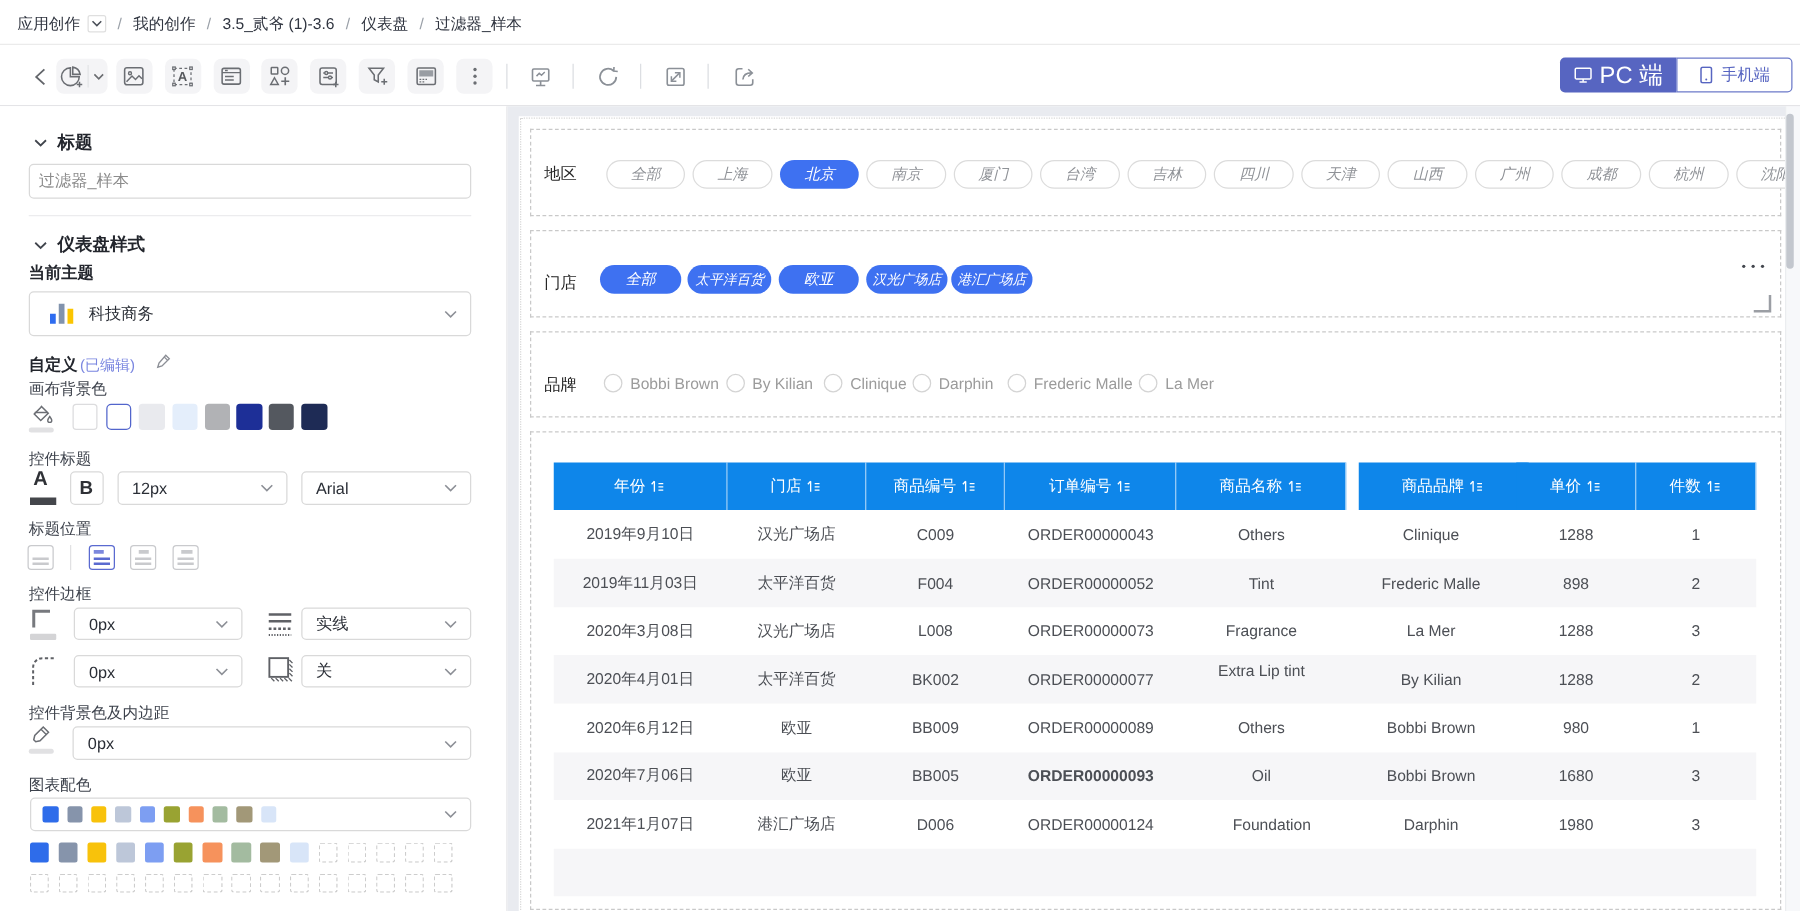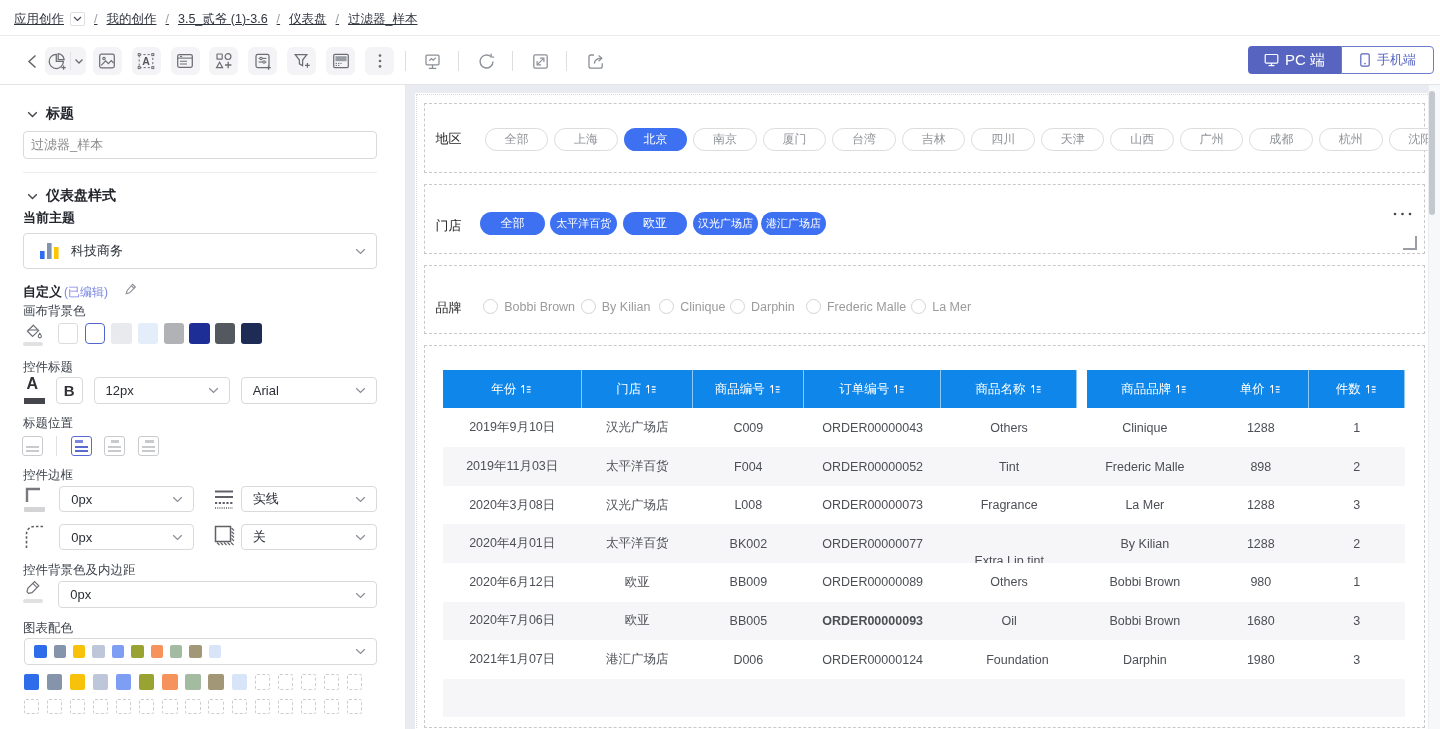--- a/index.html
+++ b/index.html
@@ -25,39 +25,39 @@
 .sel { position:absolute; border:1px solid #d9d9d9; border-radius:4px; background:#fff; display:flex; align-items:center; font-size:13px; color:#2a2e36; padding-left:11px; }
 .sel .chev { position:absolute; right:10px; top:50%; margin-top:-3px; }
 .sw { position:absolute; border-radius:3px; }
 .dash-sw { position:absolute; border:1px dashed #cdcdcd; border-radius:2px; background:#fff; }
 
 #canvas { position:absolute; left:406px; top:85px; width:1034px; height:644px; background:#e9ebf0; overflow:hidden; }
 #board { position:absolute; left:9px; top:8px; width:1013px; height:636px; background:#fff; }
 #pagedot { position:absolute; left:10px; top:9px; width:1012px; height:700px; border-top:1px dotted #d8d8d8; border-left:1px dotted #d8d8d8; }
 .widget { position:absolute; left:18.4px; width:1000.8px; border:1px dashed #c9c9c9; background:transparent; }
 .wlabel { position:absolute; left:10px; font-size:13px; color:#262626; }
-.pill { position:absolute; height:23px; border-radius:11.5px; display:flex; align-items:center; justify-content:center; font-size:12px; }
+.pill { position:absolute; height:23px; border-radius:11.5px; display:flex; align-items:center; justify-content:center; font-size:12px;font-style:italic; }
 .pill.off { background:#fff; border:1px solid #dcdcdc; color:#8f9297; }
 .pill.on { background:#3e71f1; color:#fff; }
 .radio { position:absolute; width:15px; height:15px; border:1px solid #d4d4d4; border-radius:50%; background:#fff; }
 .rlbl { position:absolute; font-size:12.5px; color:#9b9b9b; }
 
 #tbl { position:absolute; }
 .th { position:absolute; top:0; height:38px; background:#0e86ea; color:#fff; font-size:12.5px; display:flex; align-items:center; justify-content:center; border-right:1px solid rgba(255,255,255,.55); }
 .th:last-child { border-right:none; }
 .td { position:absolute; display:flex; align-items:center; justify-content:center; font-size:12.5px; color:#4c4f55; }
 
 #sbtrack { position:absolute; left:1428px; top:85px; width:12px; height:644px; background:#f7f8fa; border-left:1px solid #ebedf0; }
 #sbthumb { position:absolute; left:1428.5px; top:91px; width:6.5px; height:124px; background:#c3c7ce; border-radius:4px; }
 </style>
 </head>
 <body>
 
 <div id="topbar">
-    <div class="bc" style="left:14px;text-decoration:underline;">
+    <div class="bc" style="left:14px;">
 <span>应用创作</span>
 <span class="selbox">
         <svg width="9" height="6" viewBox="0 0 9 6">
           <path d="M1 1 L4.5 4.5 L8 1" fill="none" stroke="#4a4f58" stroke-width="1.2"></path>
         </svg>
       </span>
 <span class="sep">/</span>
       <span>我的创作</span>
 <span class="sep">/</span>
       <span>3.5_贰爷 (1)-3.6</span>
@@ -174,21 +174,21 @@
       </svg>
     </div>
 <div class="tdiv" style="left:566px;"></div>
 <div class="ticon" style="left:585px;width:20px;">
       <svg width="19" height="19" viewBox="0 0 19 19">
         <path d="M16.2 11.3 V14.2 a2 2 0 0 1 -2 2 H5 a2 2 0 0 1 -2-2 V5 a2 2 0 0 1 2-2 h3" fill="none" stroke="#8b9097" stroke-width="1.3"></path>
         <path d="M8.3 11.6 C8.6 7.9 11 6.3 15.2 6.3" fill="none" stroke="#8b9097" stroke-width="1.3"></path>
         <path d="M12.6 3.4 L15.8 6.3 L12.6 9.2" fill="none" stroke="#8b9097" stroke-width="1.3"></path>
       </svg>
     </div>
-<div style="position:absolute;left:1248px;top:10px;width:93px;height:28px;background:#5765c1;border-radius:4px 0 0 4px;display:flex;align-items:center;justify-content:center;color:#fff;font-size:15px;">
+<div style="position:absolute;left:1248px;top:10px;width:93px;height:28px;background:#5765c1;border-radius:4px 0 0 4px;display:flex;align-items:center;justify-content:center;color:#fff;font-size:19px;">
 <svg width="15" height="14" viewBox="0 0 15 14" style="margin-right:6px;">
         <rect x="1.2" y="1.5" width="12.6" height="8.6" rx="1" fill="none" stroke="#fff" stroke-width="1.2"></rect>
         <path d="M7.5 10.1 V12.3" stroke="#fff" stroke-width="1.2"></path>
         <path d="M4.6 12.6 H10.4" stroke="#fff" stroke-width="1.2"></path>
       </svg>PC 端</div>
 <div style="position:absolute;left:1341px;top:10px;width:93px;height:28px;background:#fff;border:1px solid #6c7ac9;border-radius:0 4px 4px 0;display:flex;align-items:center;justify-content:center;color:#5765c1;font-size:13px;">
 <svg width="12" height="14" viewBox="0 0 12 14" style="margin-right:6px;">
         <rect x="1.8" y="0.8" width="8.4" height="12.4" rx="1.4" fill="none" stroke="#5765c1" stroke-width="1.2"></rect>
         <circle cx="6" cy="10.6" r="0.8" fill="#5765c1"></circle>
       </svg>手机端</div>
@@ -496,21 +496,21 @@
 <div class="td" style="left:361.1px;top:115.4px;width:137.6px;height:38.6px;">ORDER00000073</div>
 <div class="td" style="left:498.7px;top:115.4px;width:135.3px;height:38.6px;">Fragrance</div>
 <div class="td" style="left:634.0px;top:115.4px;width:136.1px;height:38.6px;">La Mer</div>
 <div class="td" style="left:770.1px;top:115.4px;width:95.9px;height:38.6px;">1288</div>
 <div class="td" style="left:866.0px;top:115.4px;width:95.8px;height:38.6px;">3</div>
 <div style="position:absolute;left:0;top:154.0px;width:961.8px;height:38.6px;background:#f6f6f8;"></div>
 <div class="td" style="left:0.0px;top:154.0px;width:138.9px;height:38.6px;">2020年4月01日</div>
 <div class="td" style="left:138.9px;top:154.0px;width:111.1px;height:38.6px;">太平洋百货</div>
 <div class="td" style="left:250.0px;top:154.0px;width:111.1px;height:38.6px;">BK002</div>
 <div class="td" style="left:361.1px;top:154.0px;width:137.6px;height:38.6px;">ORDER00000077</div>
-<div class="td" style="left:498.7px;top:171px;width:135.3px;height:38.6px;">Extra Lip tint</div>
+<div class="td" style="left:498.7px;top:147px;width:135.3px;height:38.6px;">Extra Lip tint</div>
 <div class="td" style="left:634.0px;top:154.0px;width:136.1px;height:38.6px;">By Kilian</div>
 <div class="td" style="left:770.1px;top:154.0px;width:95.9px;height:38.6px;">1288</div>
 <div class="td" style="left:866.0px;top:154.0px;width:95.8px;height:38.6px;">2</div>
 <div style="position:absolute;left:0;top:192.6px;width:961.8px;height:38.6px;background:#ffffff;"></div>
 <div class="td" style="left:0.0px;top:192.6px;width:138.9px;height:38.6px;">2020年6月12日</div>
 <div class="td" style="left:138.9px;top:192.6px;width:111.1px;height:38.6px;">欧亚</div>
 <div class="td" style="left:250.0px;top:192.6px;width:111.1px;height:38.6px;">BB009</div>
 <div class="td" style="left:361.1px;top:192.6px;width:137.6px;height:38.6px;">ORDER00000089</div>
 <div class="td" style="left:498.7px;top:192.6px;width:135.3px;height:38.6px;">Others</div>
 <div class="td" style="left:634.0px;top:192.6px;width:136.1px;height:38.6px;">Bobbi Brown</div>

